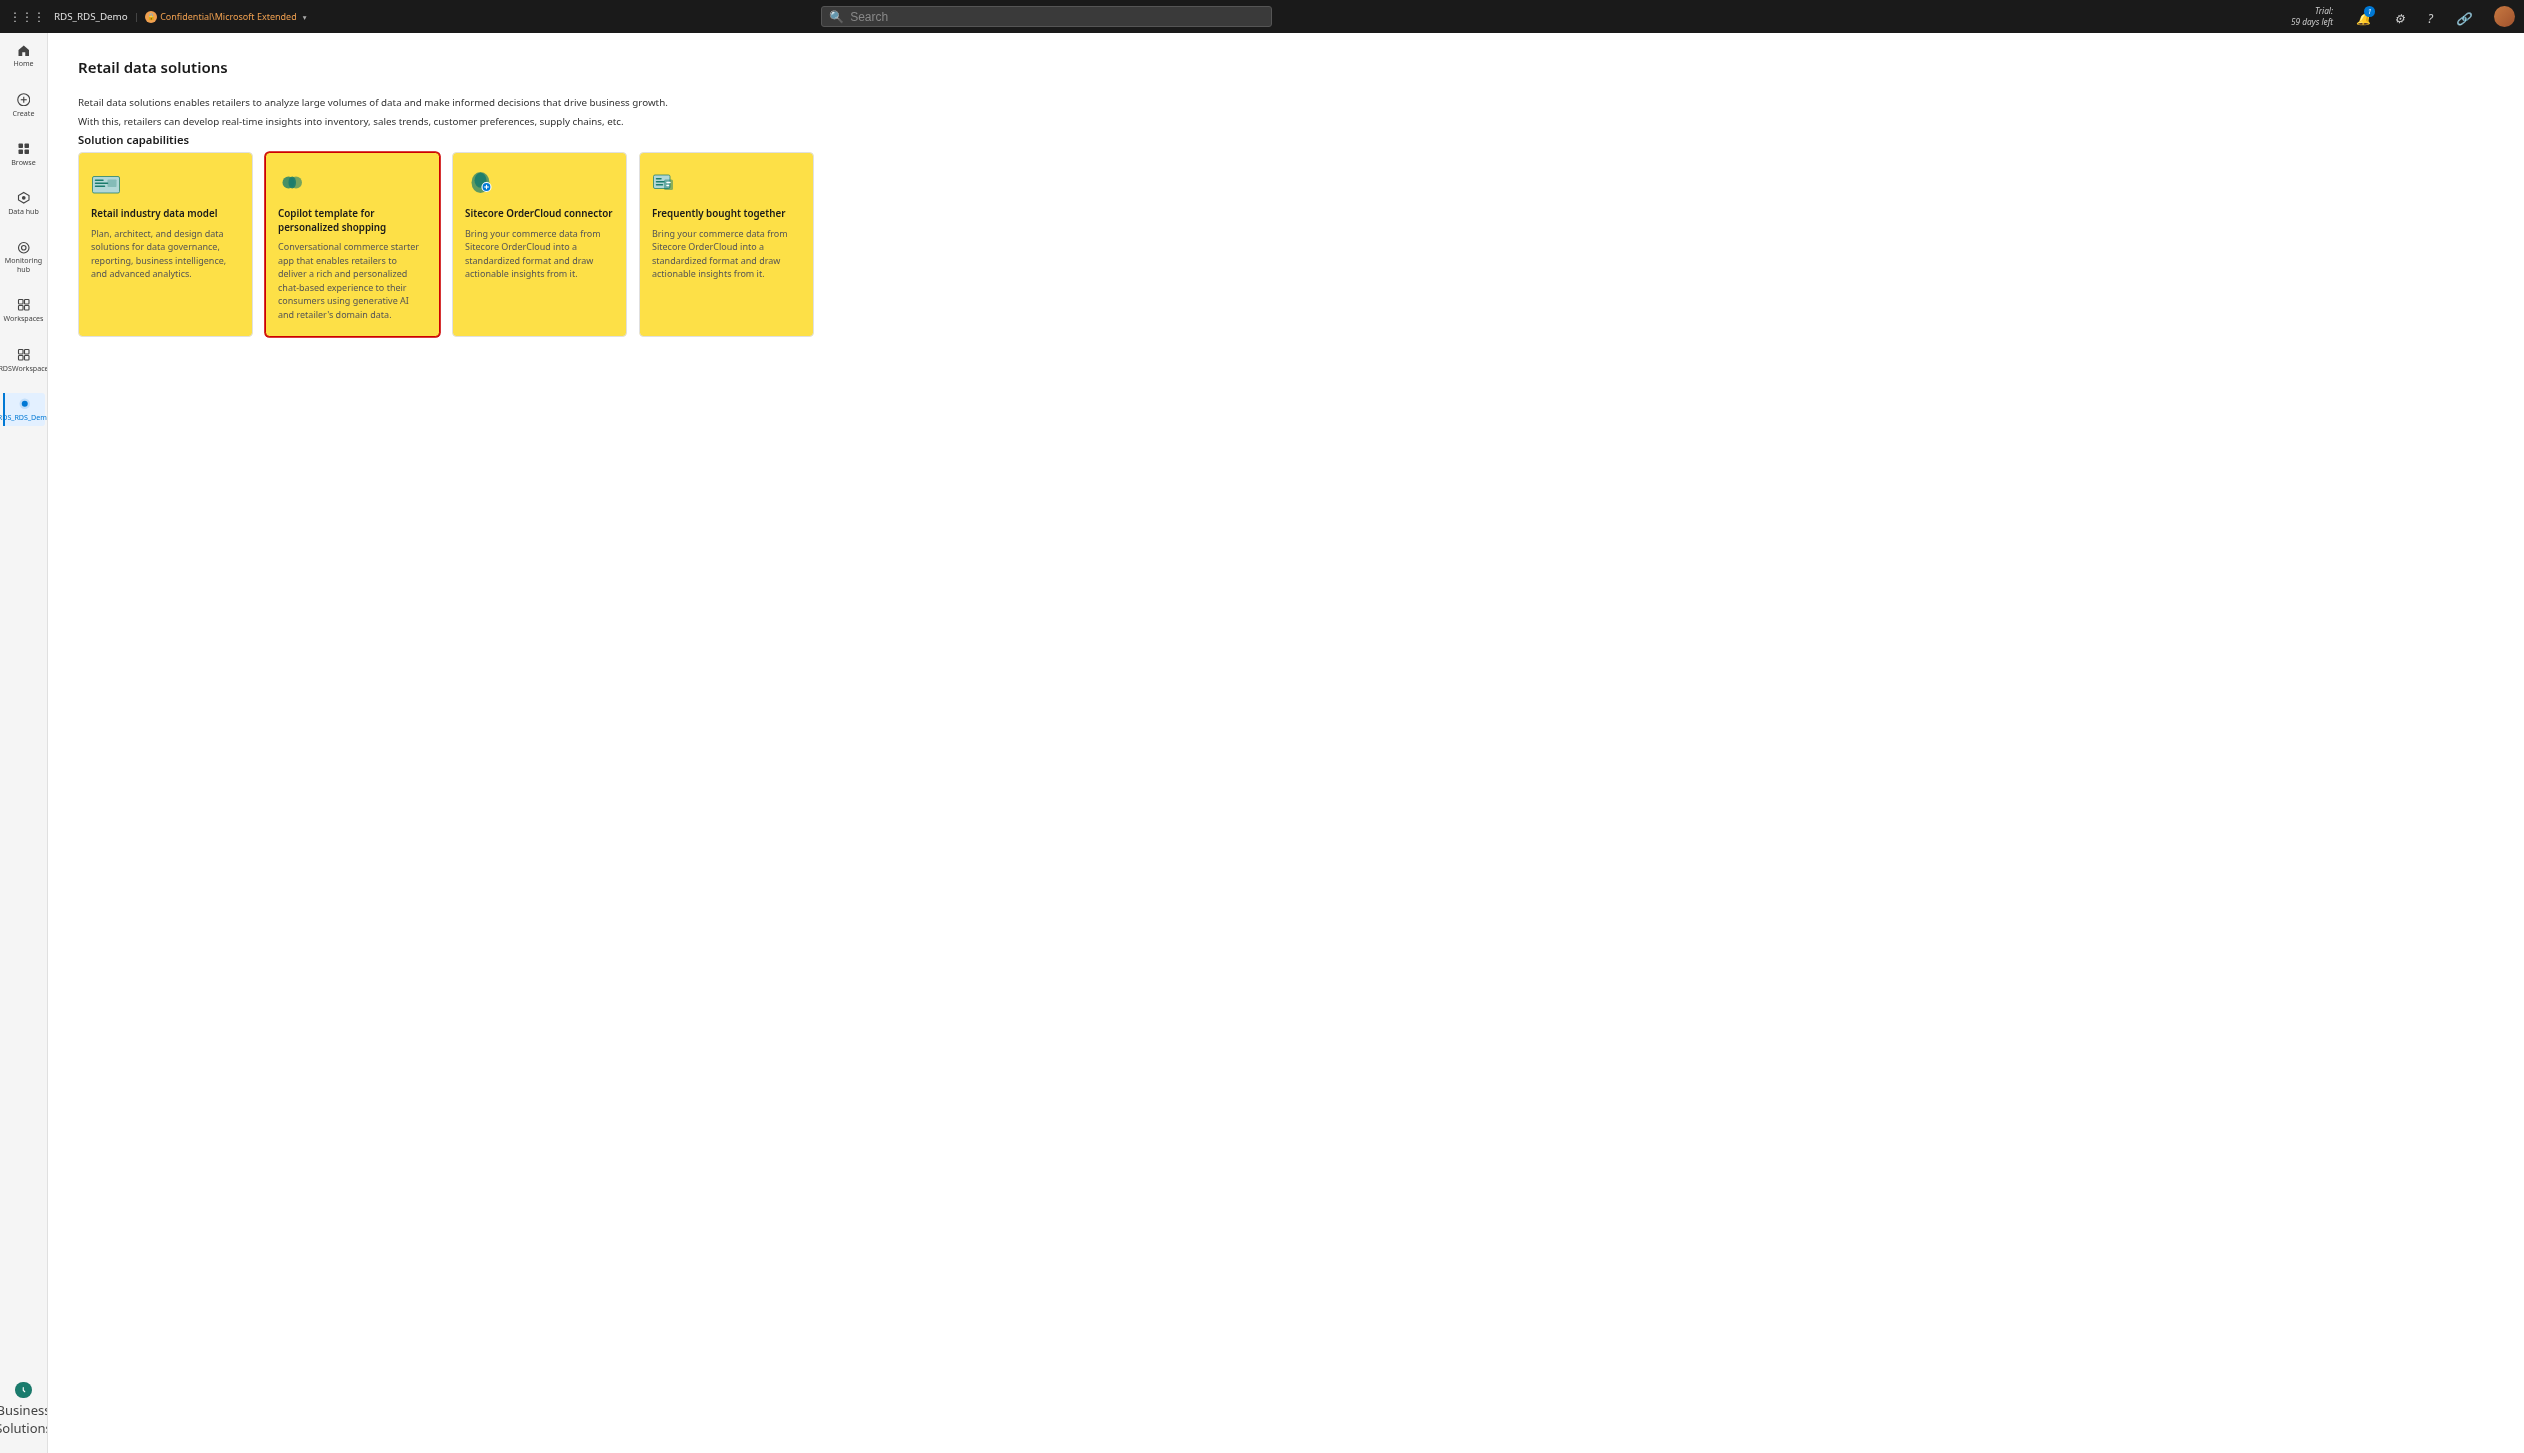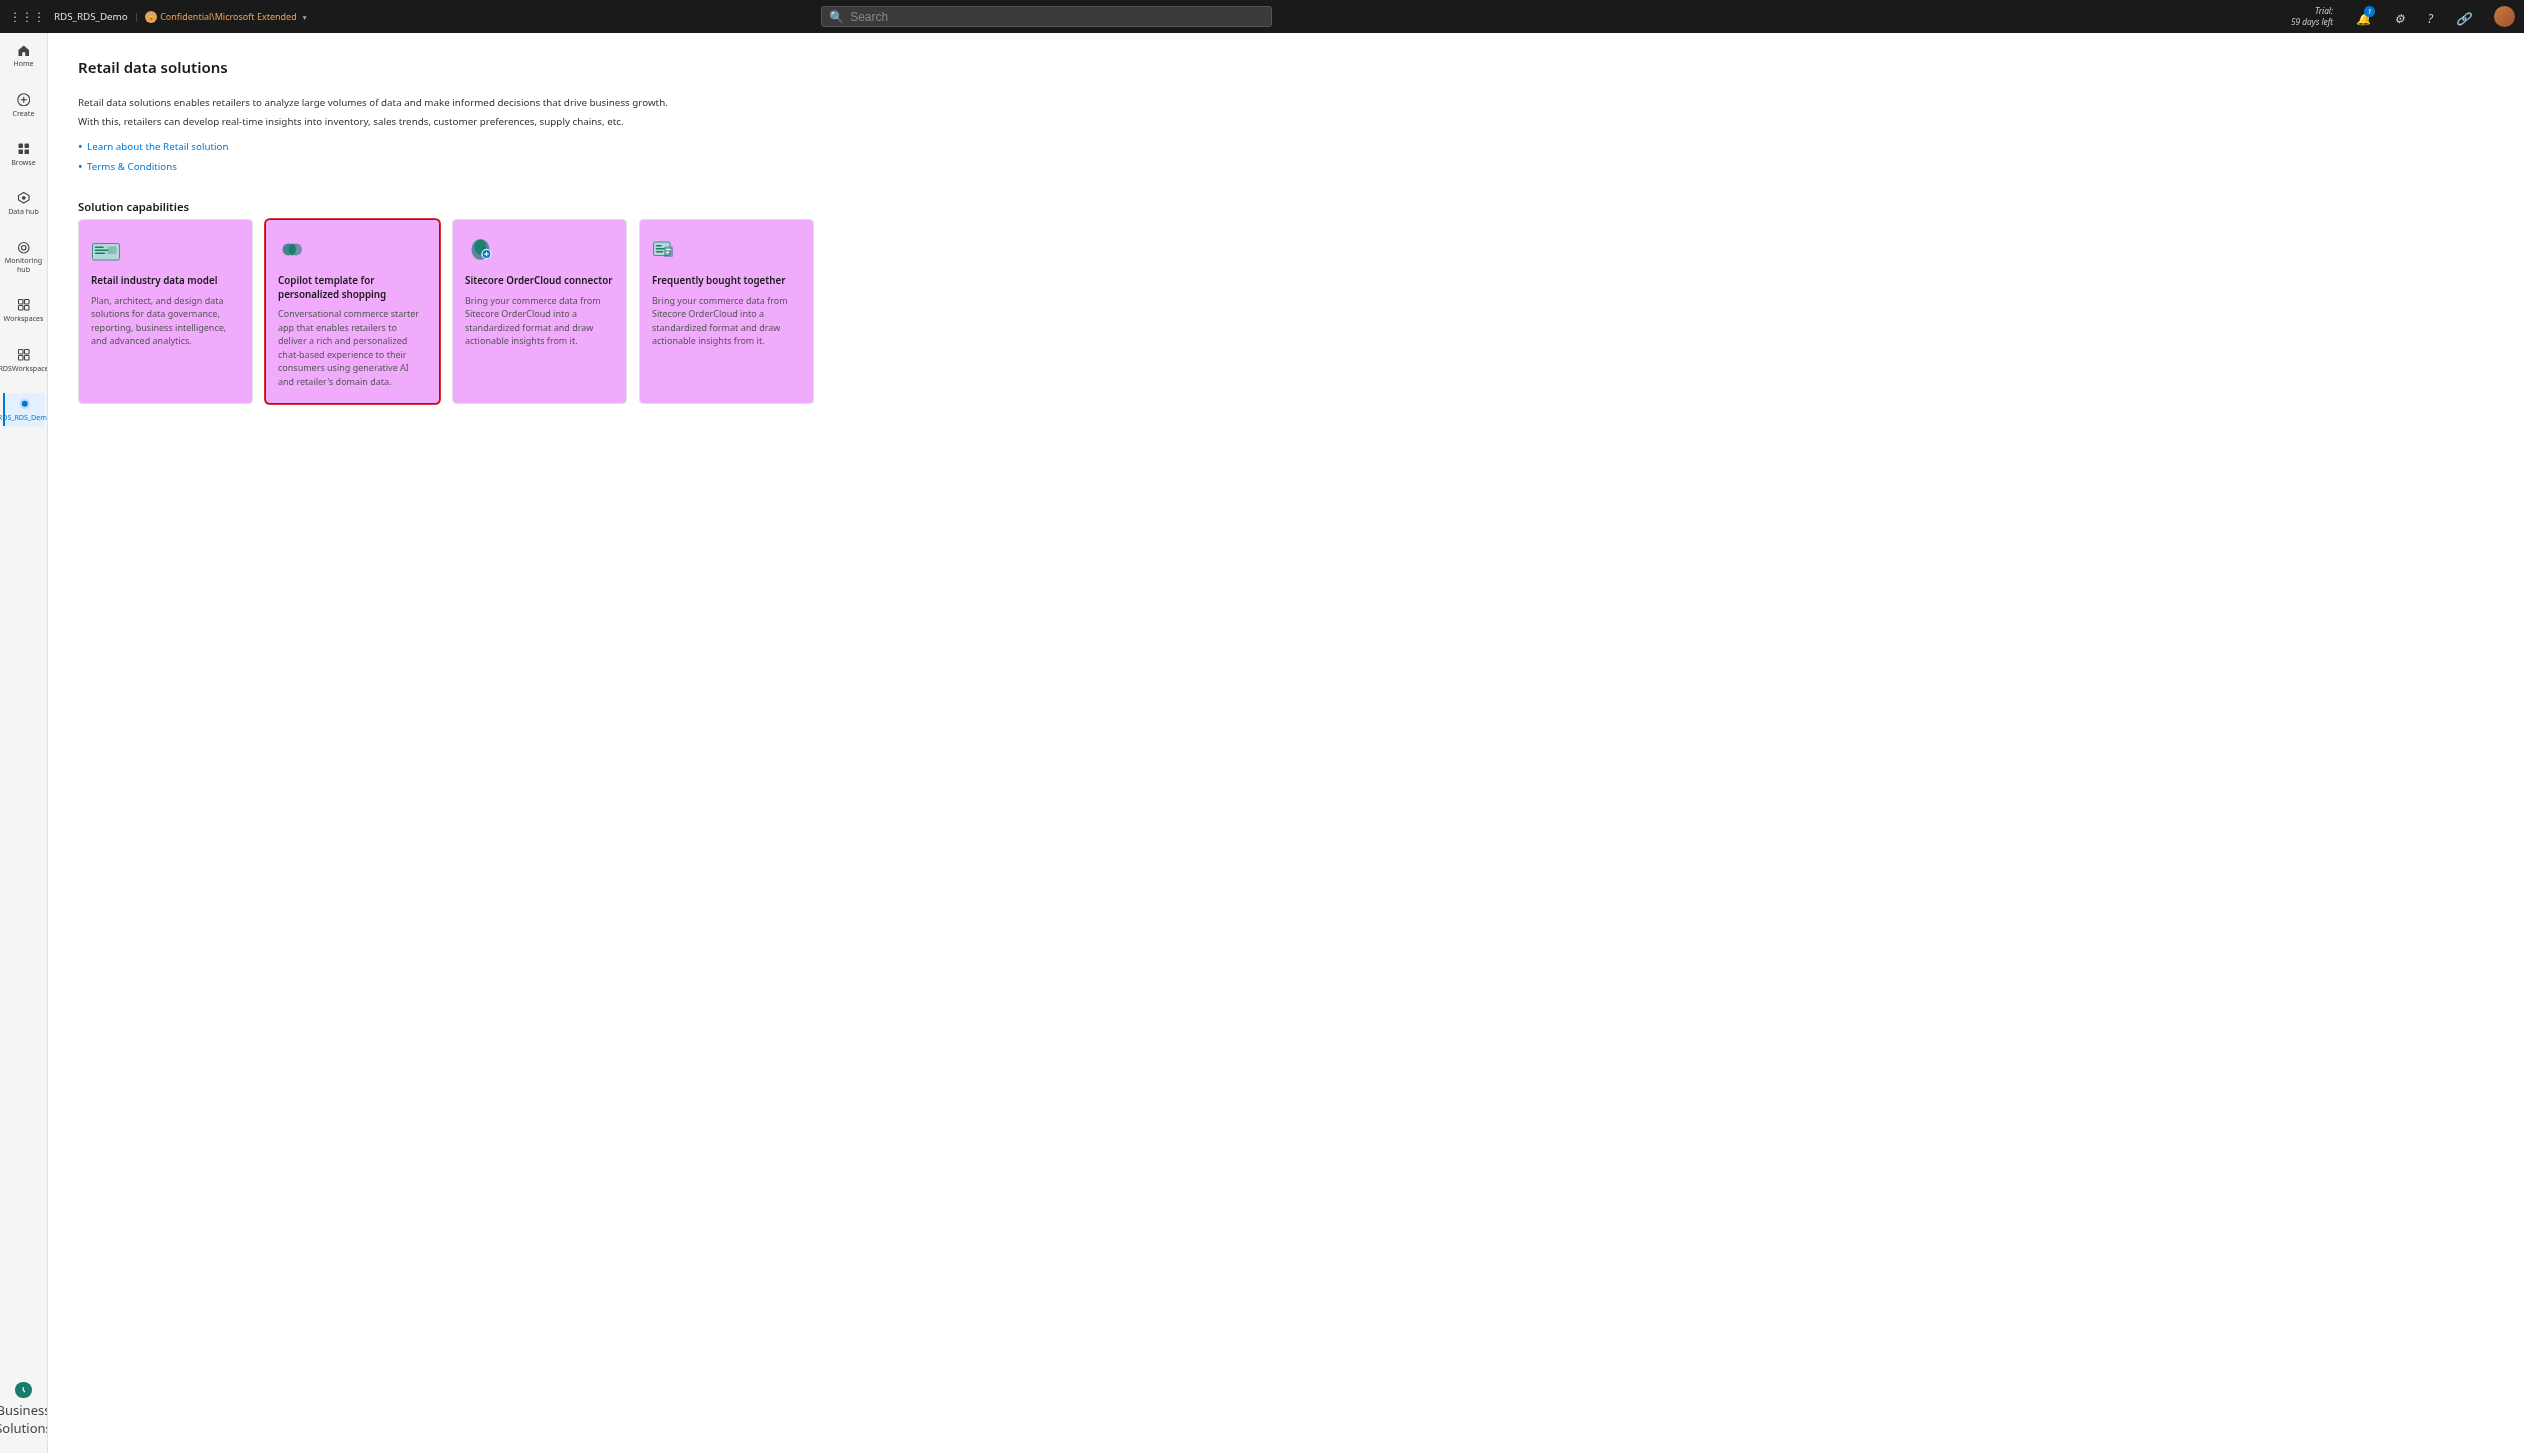--- a/index.html
+++ b/index.html
@@ -175,21 +175,21 @@
       gap: 12px;
       max-width: 736px;
     }
 
     .capability-card {
       border: 0.8px solid #e0e0e0;
       border-radius: 4.5px;
       padding: 15px 12px;
       cursor: pointer;
       transition: box-shadow 0.15s;
-      background: #f0abfc;
+      background: #fde047;
     }
     .capability-card.selected {
       border: 1.5px solid #c00;
       box-shadow: 0 0 0 0.8px #c00;
     }
 
     .card-icon {
       width: 30px;
       height: 30px;
       margin-bottom: 9px;
@@ -363,28 +363,20 @@
       </div>
     </div>
   </div>
 
   <div class="content">
     <h1 class="page-title">Retail data solutions</h1>
 
     <p class="description-text">Retail data solutions enables retailers to analyze large volumes of data and make informed decisions that drive business growth.</p>
     <p class="description-text">With this, retailers can develop real-time insights into inventory, sales trends, customer preferences, supply chains, etc.</p>
 
-    <ul class="links-list">
-      <li>
-        <a href="#">Learn about the Retail solution</a>
-      </li>
-      <li>
-        <a href="#">Terms &amp; Conditions</a>
-      </li>
-    </ul>
 
     <h2 class="capabilities-title">Solution capabilities</h2>
 
     <div class="cards-grid">
 
       <div class="capability-card">
         <div class="card-icon">
           <svg width="30" height="22.5" viewBox="0 0 40 30" fill="none">
             <rect x="2" y="6" width="36" height="22" rx="2" fill="#b2d8d8" stroke="#1a7c6d" stroke-width="1"></rect>
             <rect x="5" y="10" width="12" height="2" rx="1" fill="#1a7c6d"></rect>

